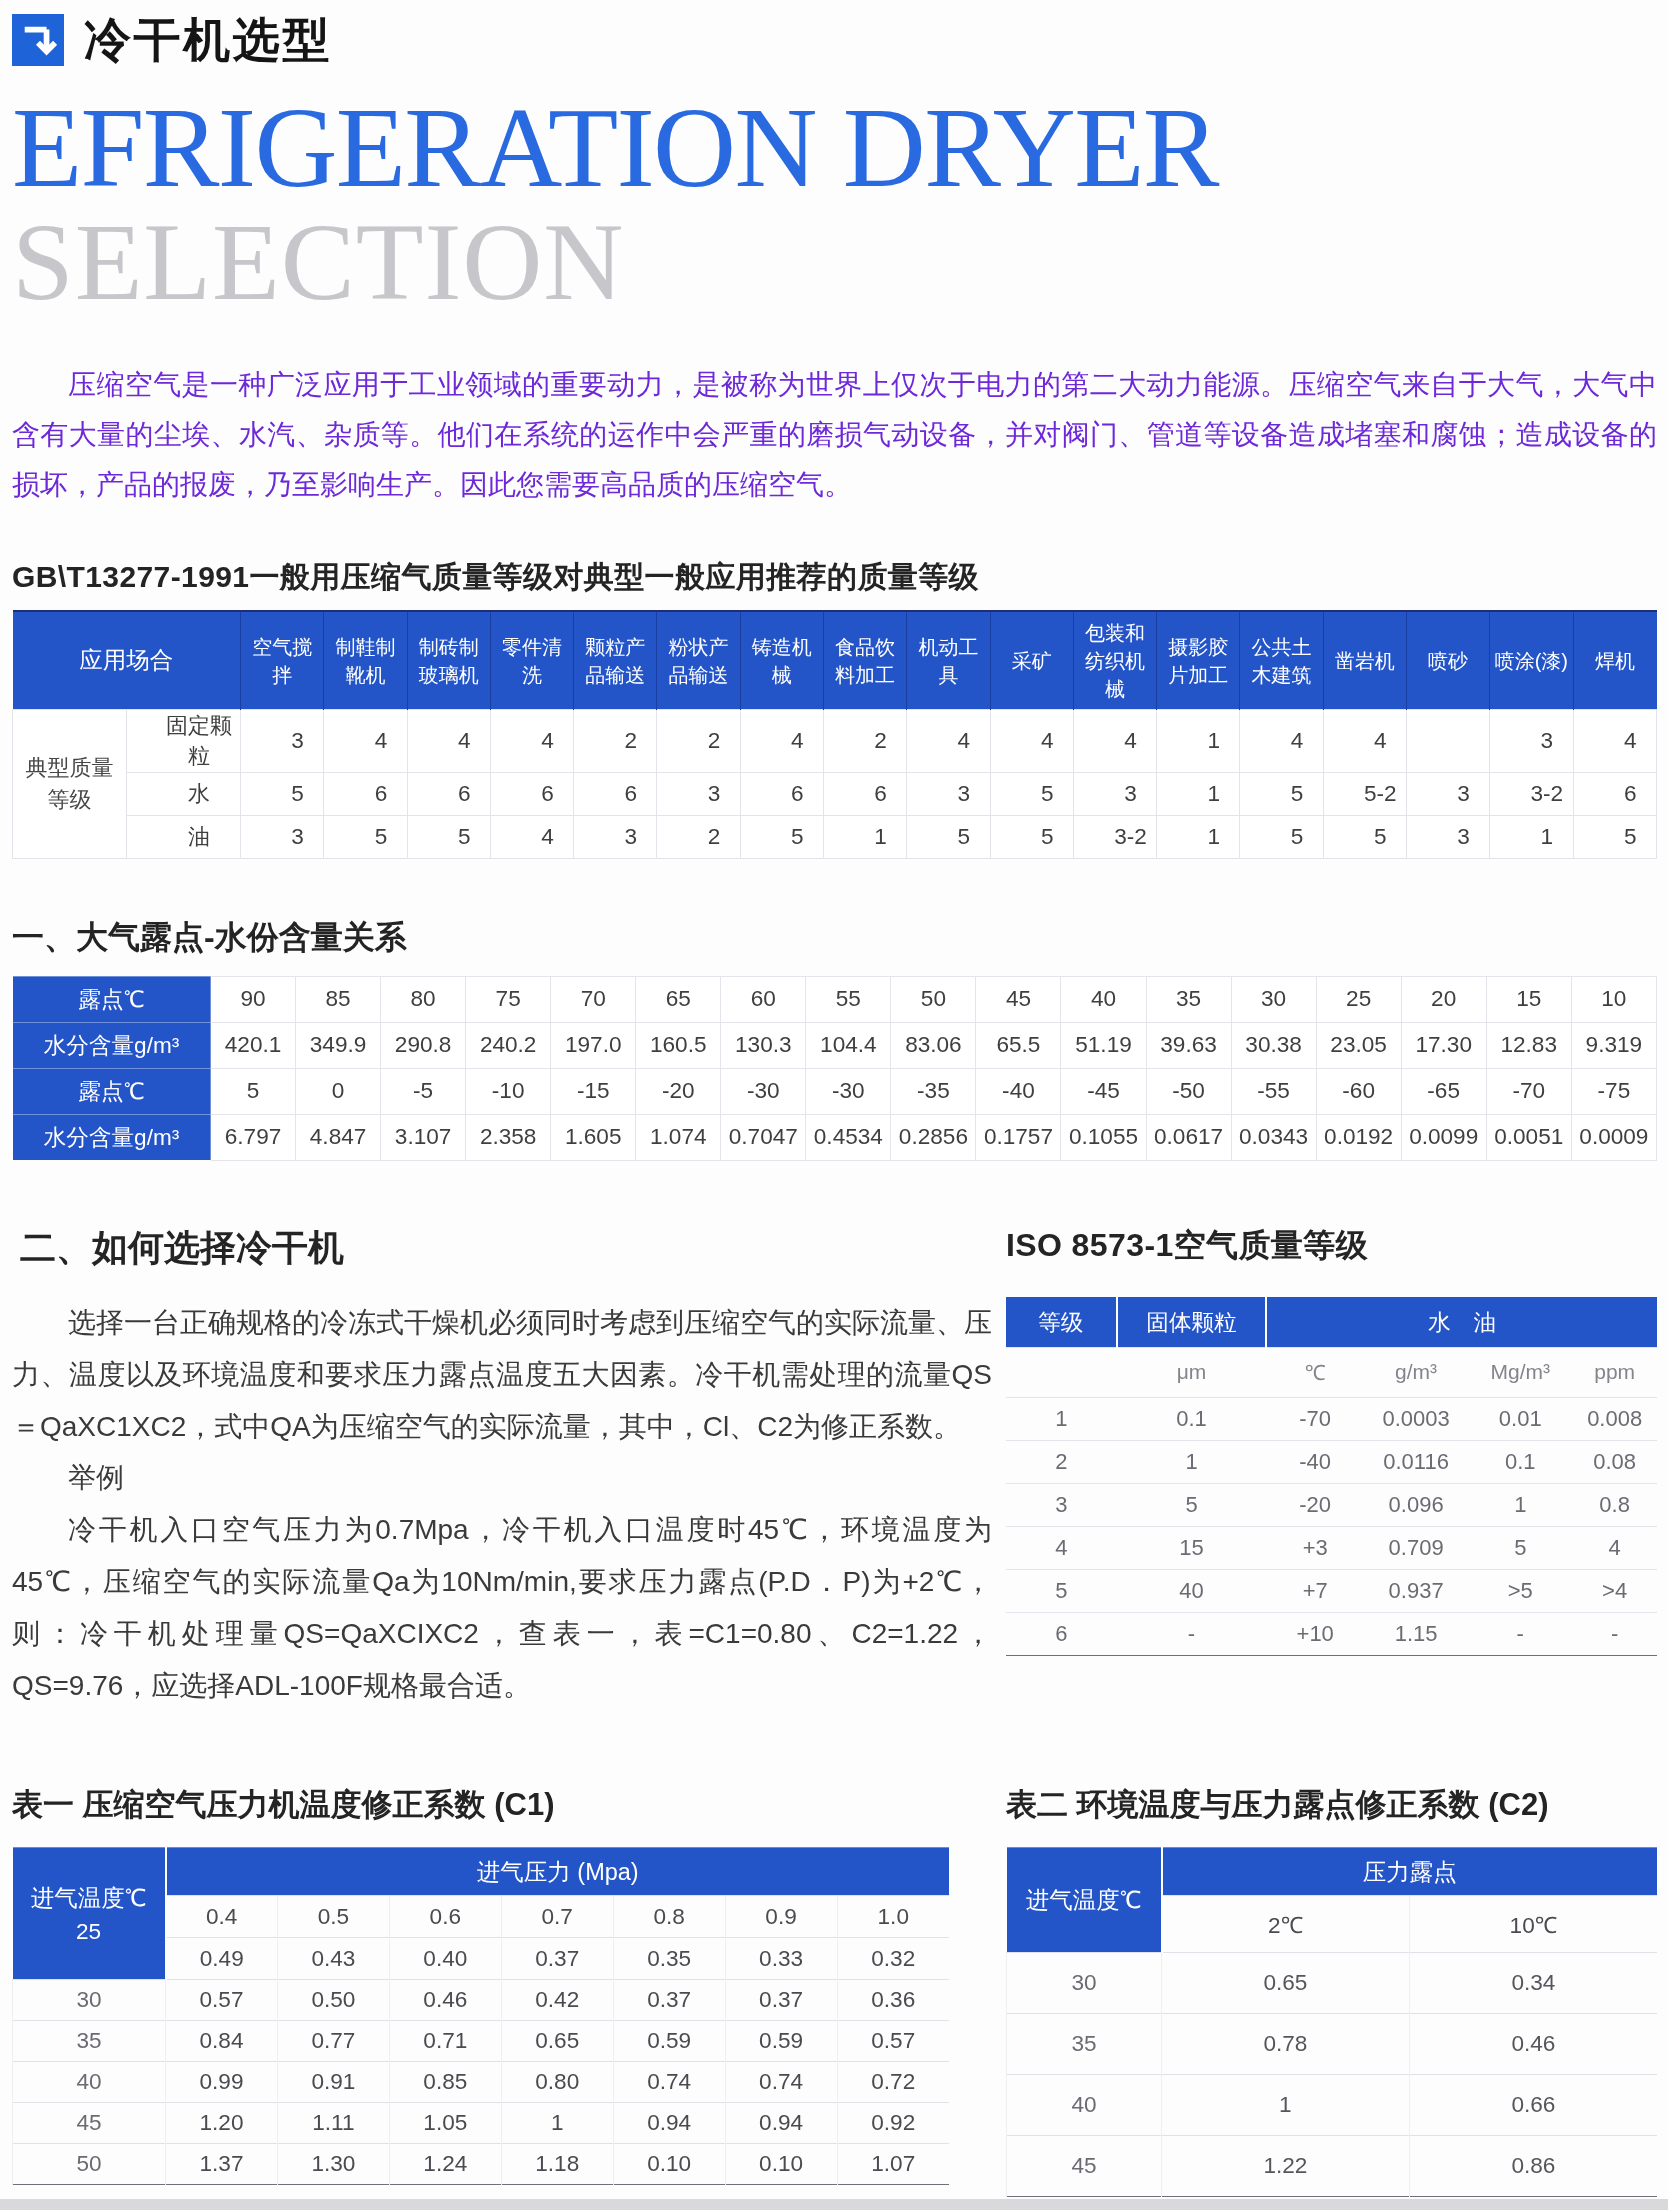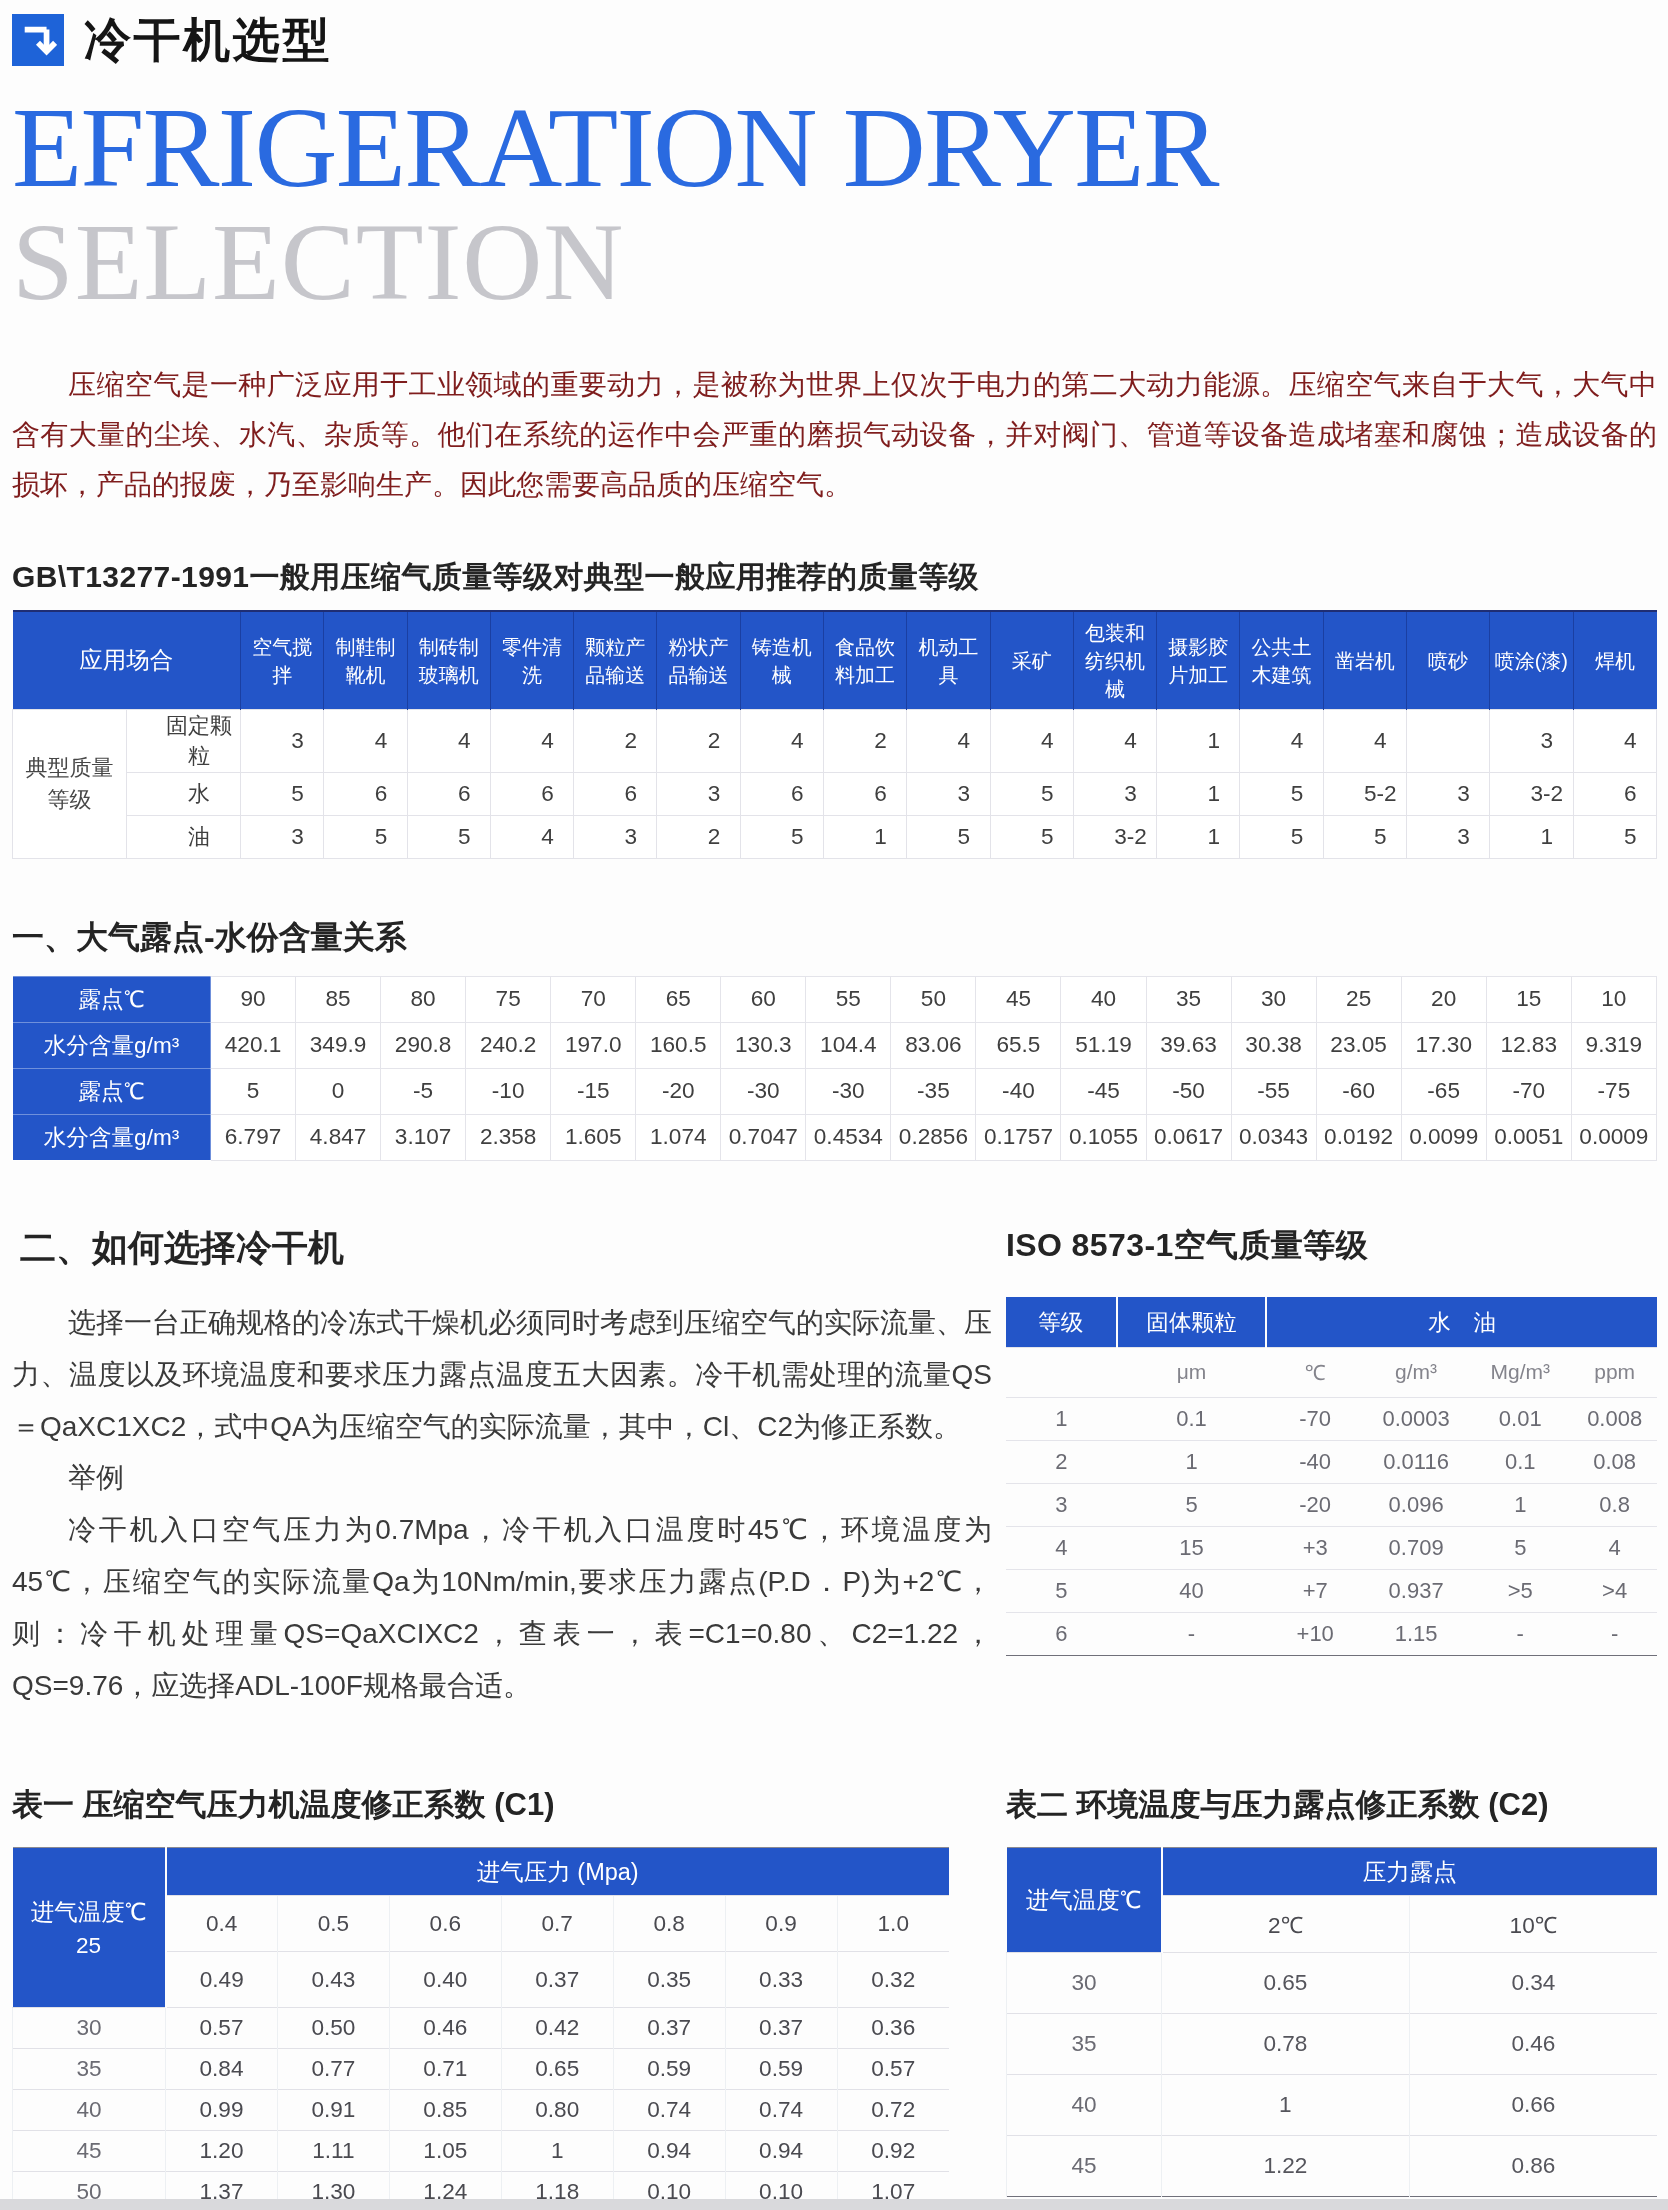--- a/index.html
+++ b/index.html
@@ -7,21 +7,21 @@
   .page{box-sizing:border-box;width:1669px;height:2211px;padding:8.7px 12px 0;position:relative;background:#fdfdfd;}
 
   
   .brand-row{display:flex;align-items:center;gap:20px;}
   .brand-icon{width:52px;height:52px;background:var(--icon_blue,#1e63d8);display:flex;align-items:center;justify-content:center;flex:0 0 auto;}
   .brand-title{font-size:47px;font-weight:700;color:#151515;letter-spacing:2.6px;margin:0;}
   .big-en{font-family:"Liberation Serif",serif;font-size:115px;line-height:1.12;color:var(--title_blue,#2a6ae0);white-space:nowrap;letter-spacing:-1.7px;margin-top:12px;}
   .big-sub{font-family:"Liberation Serif",serif;font-size:111px;line-height:1.05;color:var(--subtitle_gray,#c6c6cb);letter-spacing:0.9px;margin-top:-8.7px;}
 
   
-  .intro{font-size:28px;line-height:1.78;text-align:justify;text-indent:2em;margin:40px 0 0;color:#7f1d1d;}
+  .intro{font-size:28px;line-height:1.78;text-align:justify;text-indent:2em;margin:40px 0 0;color:#6d28d9;}
 
   h2{margin:0;color:#242424;font-weight:600;}
   .gb-title{font-size:30px;letter-spacing:0.4px;margin:47px 0 12px;}
   .sec-title{font-size:32px;margin:57px 0 15.6px;}
 
   table{border-collapse:collapse;}
   td,th{box-sizing:border-box;}
 
   
   .gb-table{width:100%;table-layout:fixed;border-top:2.6px solid #1f2e74;border-bottom:1.7px solid #6e6e78;}
@@ -52,21 +52,21 @@
   .iso-table td{text-align:center;font-size:22px;color:#6b6b73;height:43px;border-top:0.9px solid #e4e4ea;background:#fdfdfd;}
   .iso-table td.unit{color:#84848c;font-size:21px;height:50px;}
 
   
   .bottom{margin-top:73px;}
   .tbl-title{font-size:31px;margin:0 0 21px;}
   .c1-table{width:937px;table-layout:fixed;border-top:1.7px solid #8a8a92;border-bottom:1.7px solid #70707a;}
   .c1-table td.corner,.c2-table td.corner{background:var(--accent,#2355c8);color:#fff;text-align:center;vertical-align:middle;font-size:23.5px;font-weight:500;border-right:2.6px solid #fdfdfd;}
   .c1-table th.span,.c2-table th.span{background:var(--accent,#2355c8);color:#fff;font-size:23.5px;font-weight:400;height:48px;text-align:center;}
   .c1-table td{text-align:center;font-size:22.6px;color:#4a4a50;height:41px;border-top:0.9px solid #e1e1e7;border-left:0.9px solid #edf0f3;background:#fdfdfd;}
-  .c1-table td.pcell{height:56px;}
+  .c1-table td.pcell{height:42px;}
   .c1-table td.rl,.c2-table td.rl{color:#6b6b73;}
   .c1-table td.corner{border-top:none;border-left:none;}
   .corner .l2{margin-top:5.2px;font-size:22.6px;}
   .c2-table{width:100%;table-layout:fixed;border-top:1.7px solid #8a8a92;border-bottom:1.7px solid #70707a;}
   .c2-table td{text-align:center;font-size:22.6px;color:#55555c;height:61px;border-top:0.9px solid #e1e1e7;border-left:0.9px solid #edf0f3;background:#fdfdfd;}
   .c2-table td.corner{border-top:none;border-left:none;}
   .c2-table td.pcell{height:57px;color:#4a4a50;}
 
   .page-edge{position:absolute;left:0;right:0;bottom:0;height:12px;background:#d9d9dc;}
 </style>

